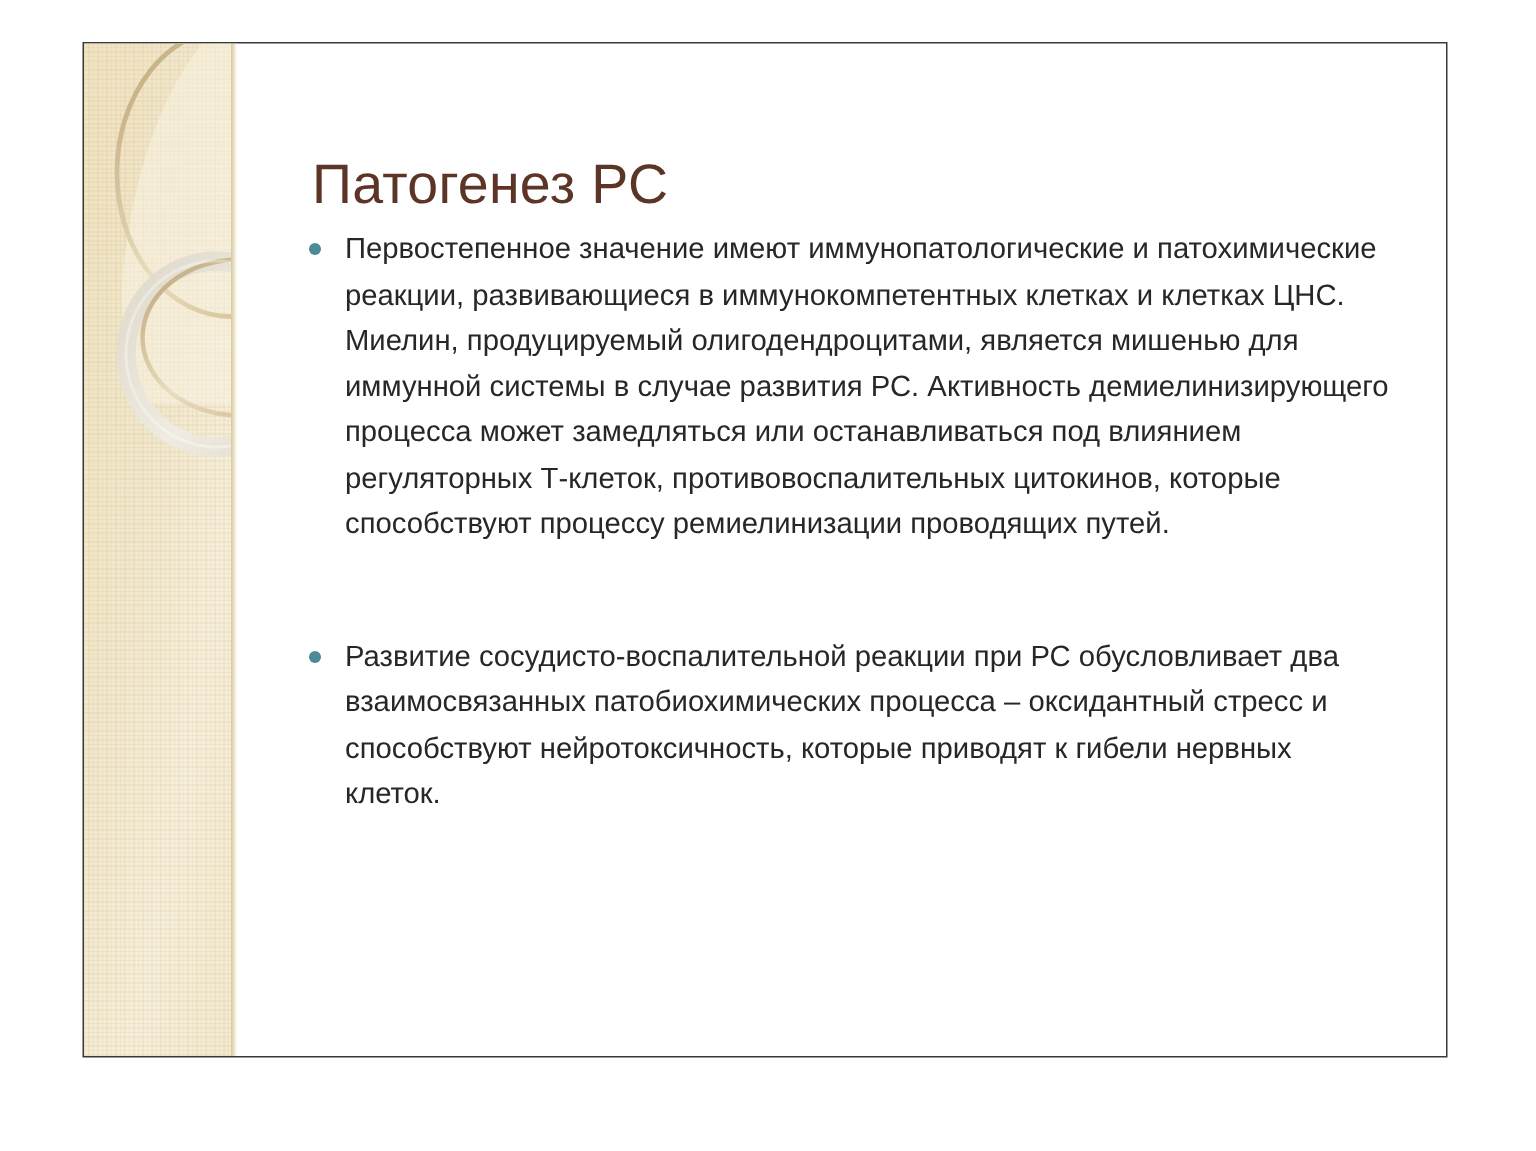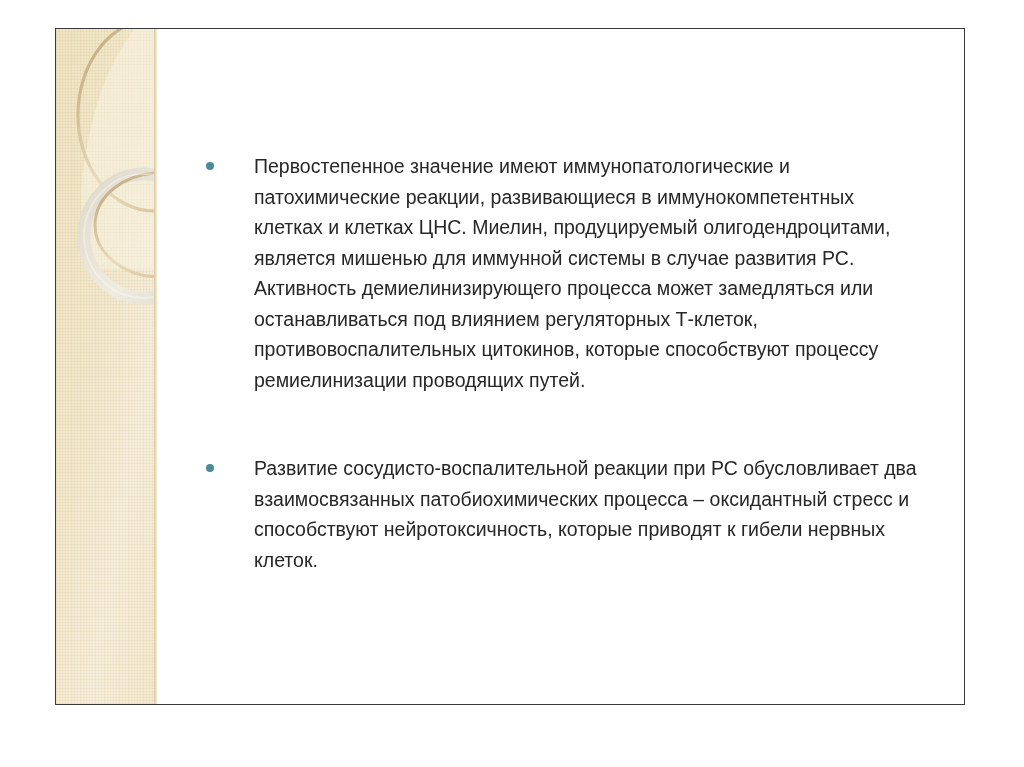--- a/index.html
+++ b/index.html
@@ -93,21 +93,20 @@
   }
   .bullet-dot {
     display: block;
     width: 8px;
     height: 8px;
     border-radius: 50%;
     background: #4b8a96;
   }
   .bullet-text {
     flex: 1 1 auto;
-    margin-left: 24px;
   }
   #bullet-spacer { height: 58px; }
 </style>
 </head>
 <body>
 
 <div id="slide-frame">
 
   <div id="sidebar-decoration">
     <div id="sidebar-texture"></div>
@@ -139,20 +138,21 @@
 
         <ellipse cx="104" cy="196" rx="65" ry="52" fill="none" stroke="url(#goldgrad)" stroke-width="3" opacity="0.95"></ellipse>
 
         <ellipse cx="88" cy="207" rx="60" ry="62" fill="none" stroke="#ffffff" stroke-width="2" opacity="0.35"></ellipse>
       </g>
     </svg>
   </div>
 
   <div id="sidebar-edge"></div>
 
+  <h1 id="slide-title">Патогенез РС</h1>
 
   <div id="content-body">
 
     <div class="bullet-item">
       <span class="bullet-marker">
         <span class="bullet-dot"></span>
       </span>
       <span class="bullet-text">Первостепенное значение имеют иммунопатологические и патохимические реакции, развивающиеся в иммунокомпетентных клетках и клетках ЦНС. Миелин, продуцируемый олигодендроцитами, является мишенью для иммунной системы в случае развития РС. Активность демиелинизирующего процесса может замедляться или останавливаться под влиянием  регуляторных Т-клеток, противовоспалительных цитокинов, которые  способствуют процессу ремиелинизации проводящих путей.</span>
     </div>
 

